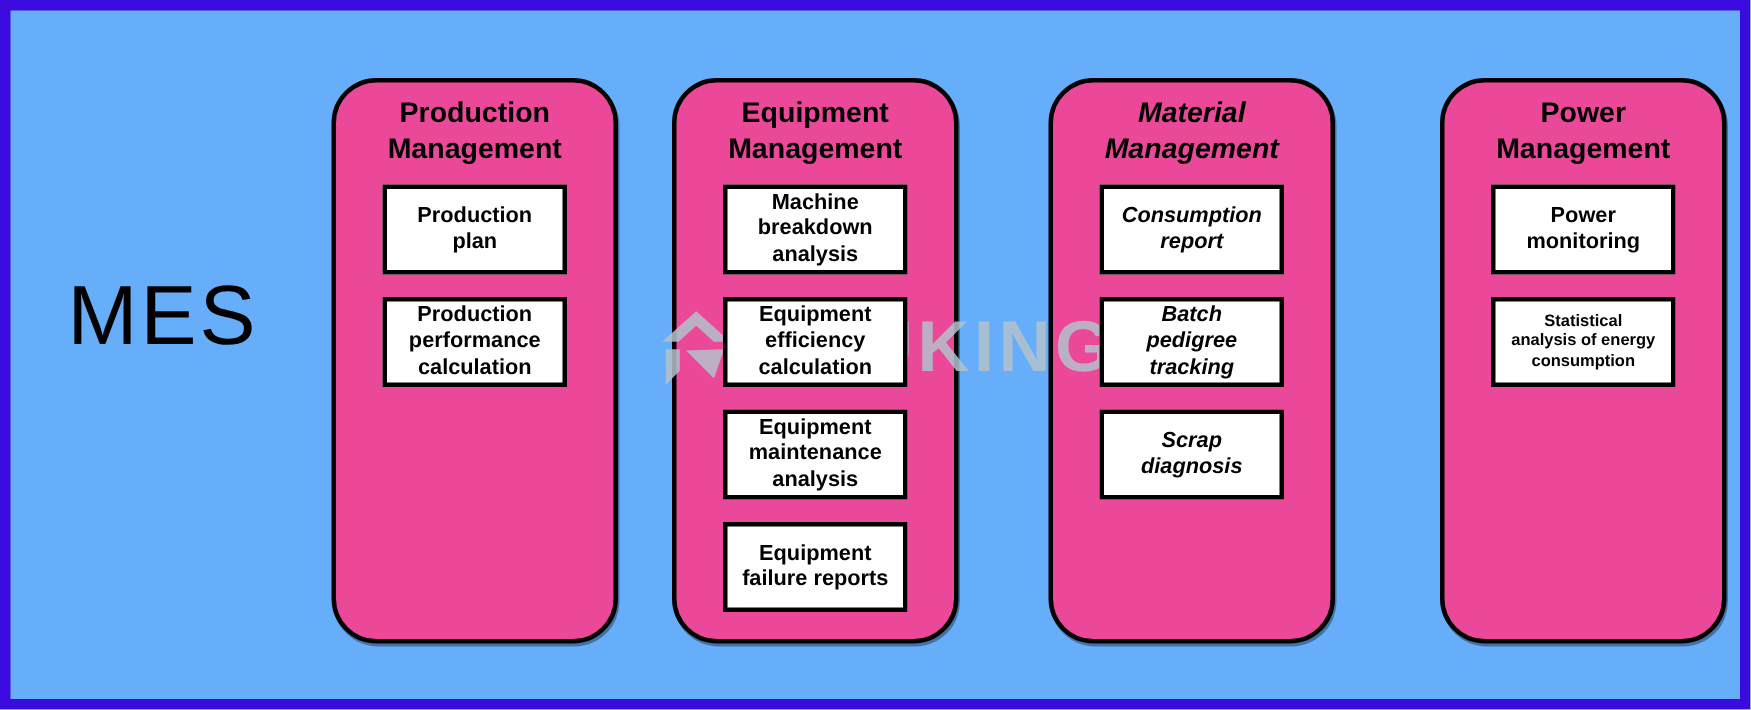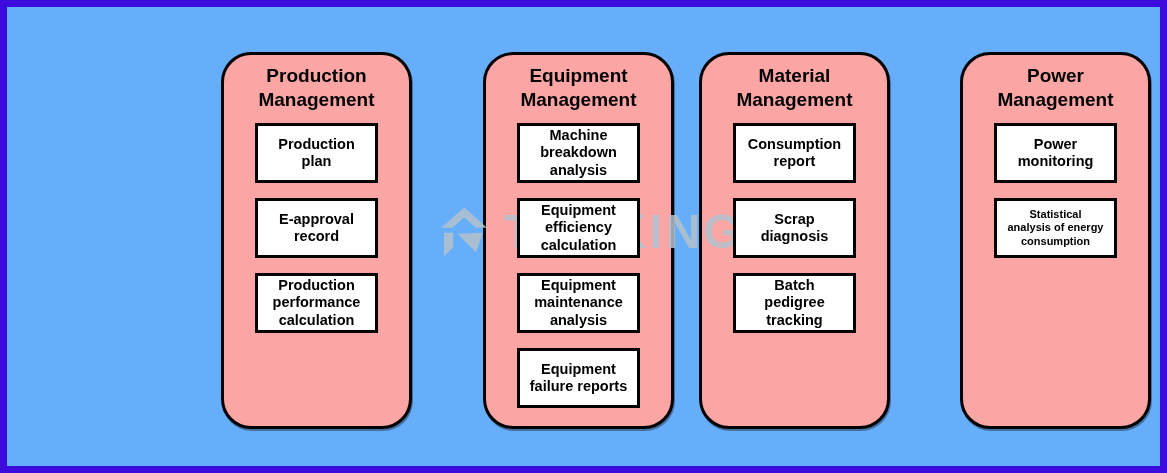--- a/index.html
+++ b/index.html
@@ -38,28 +38,28 @@
     font-weight:700;
     letter-spacing:3px;
     color:#b4c1cc;
     line-height:1;
   }
   .column{
     position:absolute;
     top:45px;
     width:191px;height:377px;
     box-sizing:border-box;
-    background:#fca5a5;
+    background:#ec4899;
     border:3px solid #000;
     border-radius:30px;
     box-shadow:1px 2px 0 rgba(0,0,0,.35);
   }
   #columns .column:nth-child(1){left:214px;}
-  #columns .column:nth-child(2){left:476px;}
-  #columns .column:nth-child(3){left:692px;}
+  #columns .column:nth-child(2){left:441px;}
+  #columns .column:nth-child(3){left:692px;font-style:italic;}
   #columns .column:nth-child(4){left:953px;}
   .col-title{
     margin:9px 4px 0;
     font-size:19px;
     font-weight:700;
     line-height:24px;
     text-align:center;
     color:#000;
     white-space:pre-line;
     position:relative;
@@ -95,20 +95,21 @@
   }
   .box.small .box-label{
     font-size:11px;
     line-height:13.5px;
   }
 </style>
 </head>
 <body>
 
 <div class="stage" style="background: rgb(103, 174, 250); border-color: rgb(58, 11, 220);">
+  <div class="mes-title">MES</div>
 
   <div class="watermark">
     <svg viewBox="0 0 64 64" aria-hidden="true">
       <g fill="#b4c1cc">
         <path d="M4 27 L31 3 L58 27 L45 27 L31 14.5 L17 27 Z"></path>
         <path d="M7 33 L7 61 L18 50 L18 33 Z"></path>
         <path d="M23 34 L45 56 L53 33 Z"></path>
       </g>
     </svg>
     <span class="watermark-text" style="color: rgb(180, 193, 204);">TRUKING</span>
@@ -118,24 +119,20 @@
   <section class="column">
     <h2 class="col-title">Production
 Management</h2>
     <div class="boxes">
   <div class="box">
     <span class="box-label">Production
 plan</span>
   </div>
 
 
-  <div class="box">
-    <span class="box-label">E-approval
-record</span>
-  </div>
 
   <div class="box">
     <span class="box-label">Production
 performance
 calculation</span>
   </div>
 </div>
   </section>
 
   <section class="column">
@@ -170,28 +167,28 @@
   <section class="column">
     <h2 class="col-title">Material
 Management</h2>
     <div class="boxes">
   <div class="box">
     <span class="box-label">Consumption
 report</span>
   </div>
 
   <div class="box">
-    <span class="box-label">Scrap
-diagnosis</span>
-  </div>
-
-  <div class="box">
     <span class="box-label">Batch
 pedigree
 tracking</span>
+  </div>
+
+  <div class="box">
+    <span class="box-label">Scrap
+diagnosis</span>
   </div>
 </div>
   </section>
 
   <section class="column">
     <h2 class="col-title">Power
 Management</h2>
     <div class="boxes">
 
   <div class="box">

